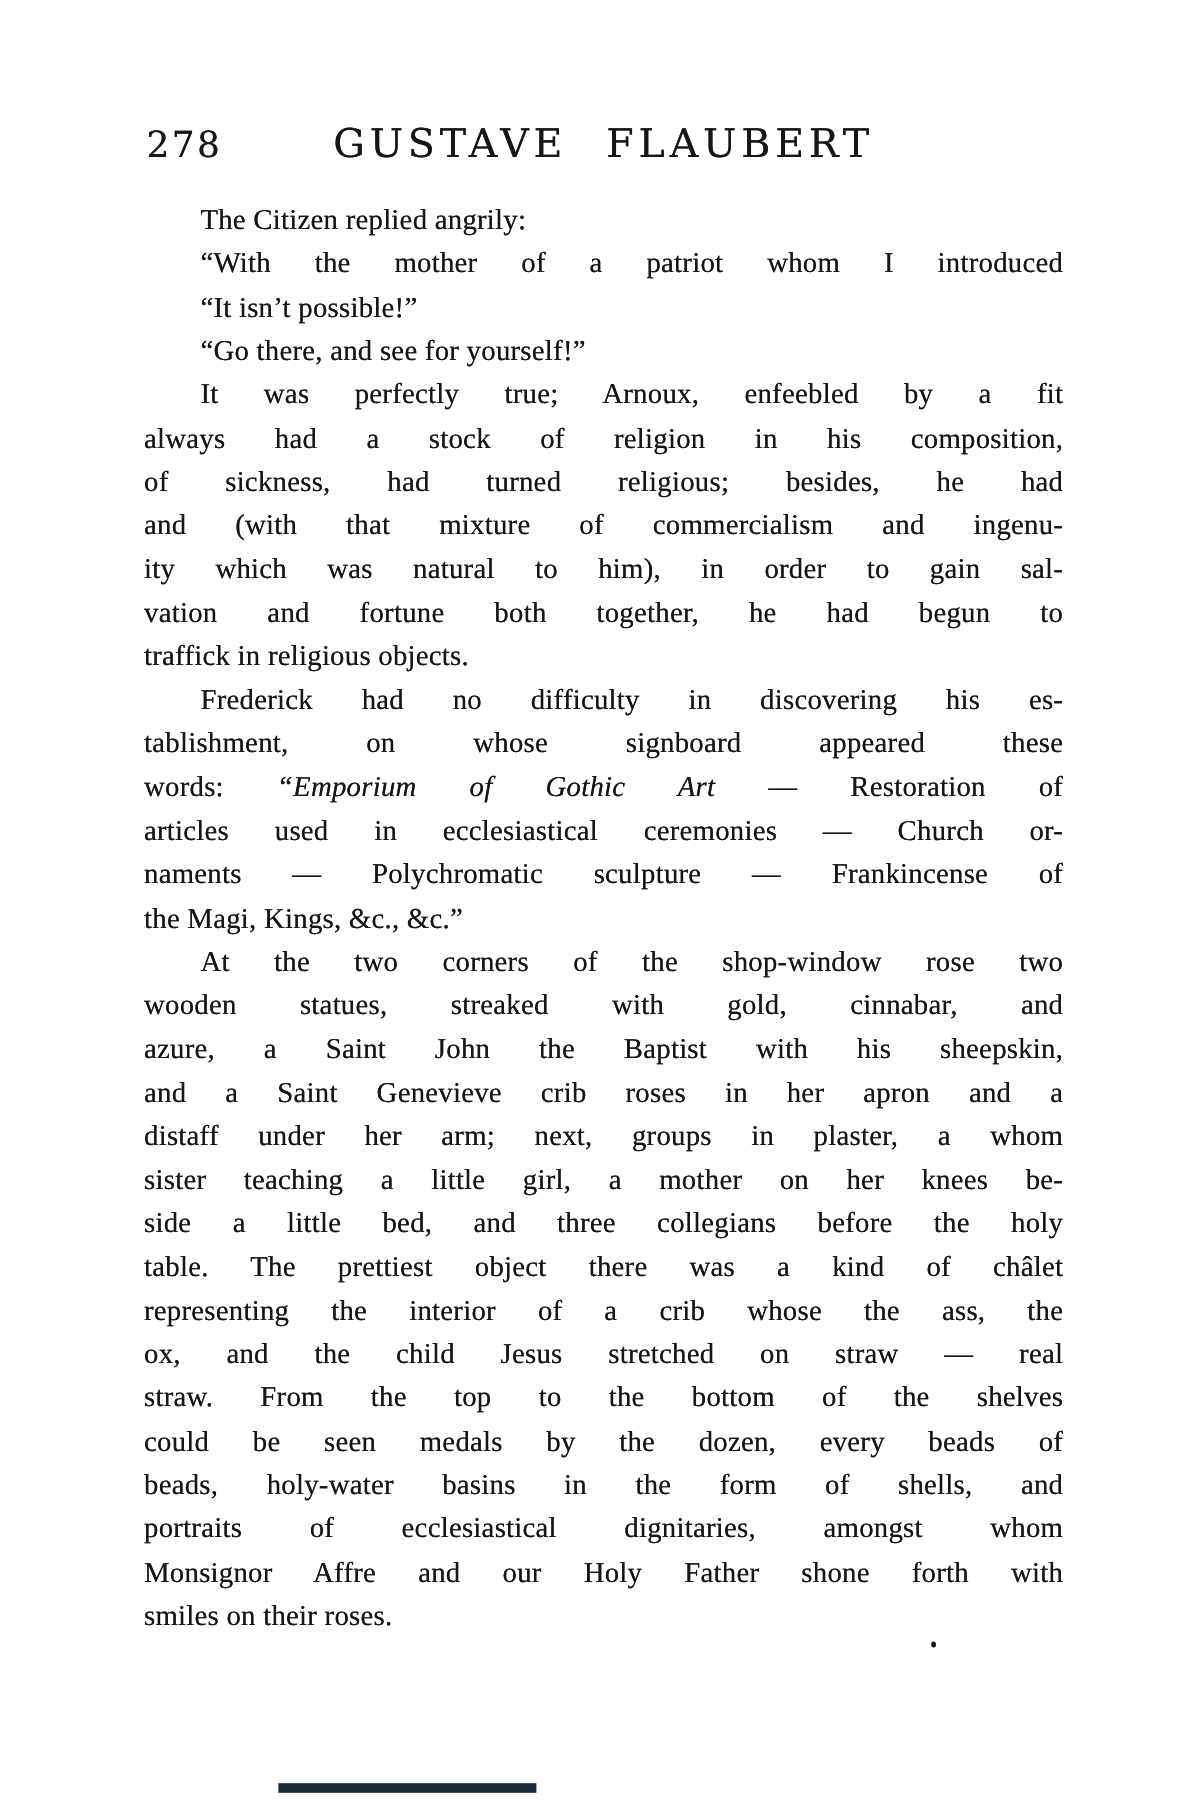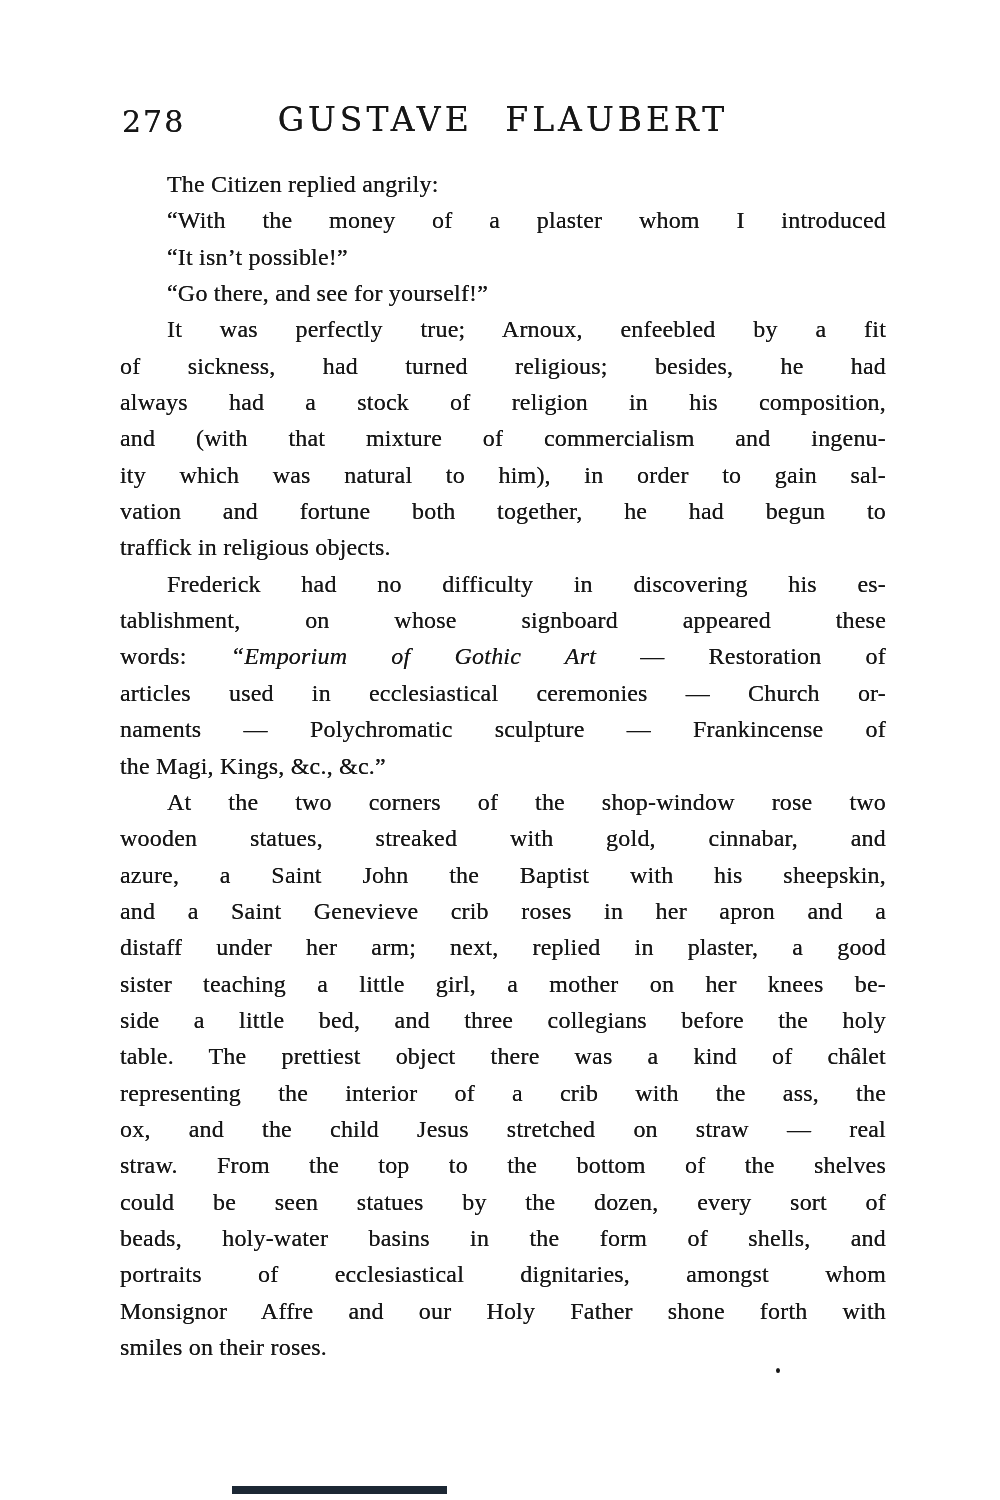--- a/index.html
+++ b/index.html
@@ -81,48 +81,48 @@
 
 <div class="page">
 
   <div class="header">
     <span class="page-num">278</span>
     <div class="running-title">GUSTAVE FLAUBERT</div>
   </div>
 
   <div class="text-block" id="text-block">
       <div class="line no-stretch indent"><span>The Citizen replied angrily:</span></div>
-      <div class="line indent"><span>“With the money of a plaster whom I introduced</span></div>
+      <div class="line indent"><span>“With the mother of a patriot whom I introduced</span></div>
       <div class="line no-stretch indent"><span>“It isn’t possible!”</span></div>
       <div class="line no-stretch indent"><span>“Go there, and see for yourself!”</span></div>
       <div class="line indent"><span>It was perfectly true; Arnoux, enfeebled by a fit</span></div>
+      <div class="line"><span>always had a stock of religion in his composition,</span></div>
       <div class="line"><span>of sickness, had turned religious; besides, he had</span></div>
-      <div class="line"><span>always had a stock of religion in his composition,</span></div>
       <div class="line"><span>and (with that mixture of commercialism and ingenu-</span></div>
       <div class="line"><span>ity which was natural to him), in order to gain sal-</span></div>
       <div class="line"><span>vation and fortune both together, he had begun to</span></div>
       <div class="line no-stretch"><span>traffick in religious objects.</span></div>
       <div class="line indent"><span>Frederick had no difficulty in discovering his es-</span></div>
       <div class="line"><span>tablishment, on whose signboard appeared these</span></div>
       <div class="line"><span>words: </span><span class="italic">“Emporium of Gothic Art</span><span> — Restoration of</span></div>
       <div class="line"><span>articles used in ecclesiastical ceremonies — Church or-</span></div>
       <div class="line"><span>naments — Polychromatic sculpture — Frankincense of</span></div>
       <div class="line no-stretch"><span>the Magi, Kings, &amp;c., &amp;c.”</span></div>
       <div class="line indent"><span>At the two corners of the shop-window rose two</span></div>
       <div class="line"><span>wooden statues, streaked with gold, cinnabar, and</span></div>
       <div class="line"><span>azure, a Saint John the Baptist with his sheepskin,</span></div>
       <div class="line"><span>and a Saint Genevieve crib roses in her apron and a</span></div>
-      <div class="line"><span>distaff under her arm; next, replied in plaster, a good</span></div>
+      <div class="line"><span>distaff under her arm; next, groups in plaster, a whom</span></div>
       <div class="line"><span>sister teaching a little girl, a mother on her knees be-</span></div>
       <div class="line"><span>side a little bed, and three collegians before the holy</span></div>
       <div class="line"><span>table. The prettiest object there was a kind of châlet</span></div>
-      <div class="line"><span>representing the interior of a crib with the ass, the</span></div>
+      <div class="line"><span>representing the interior of a crib whose the ass, the</span></div>
       <div class="line"><span>ox, and the child Jesus stretched on straw — real</span></div>
       <div class="line"><span>straw. From the top to the bottom of the shelves</span></div>
-      <div class="line"><span>could be seen statues by the dozen, every sort of</span></div>
+      <div class="line"><span>could be seen medals by the dozen, every beads of</span></div>
       <div class="line"><span>beads, holy-water basins in the form of shells, and</span></div>
       <div class="line"><span>portraits of ecclesiastical dignitaries, amongst whom</span></div>
       <div class="line"><span>Monsignor Affre and our Holy Father shone forth with</span></div>
       <div class="line no-stretch"><span>smiles on their roses.</span></div>
     </div>
 
   <div class="ink-speck"></div>
   <div class="scan-artifact-bar"></div>
 
 </div>

